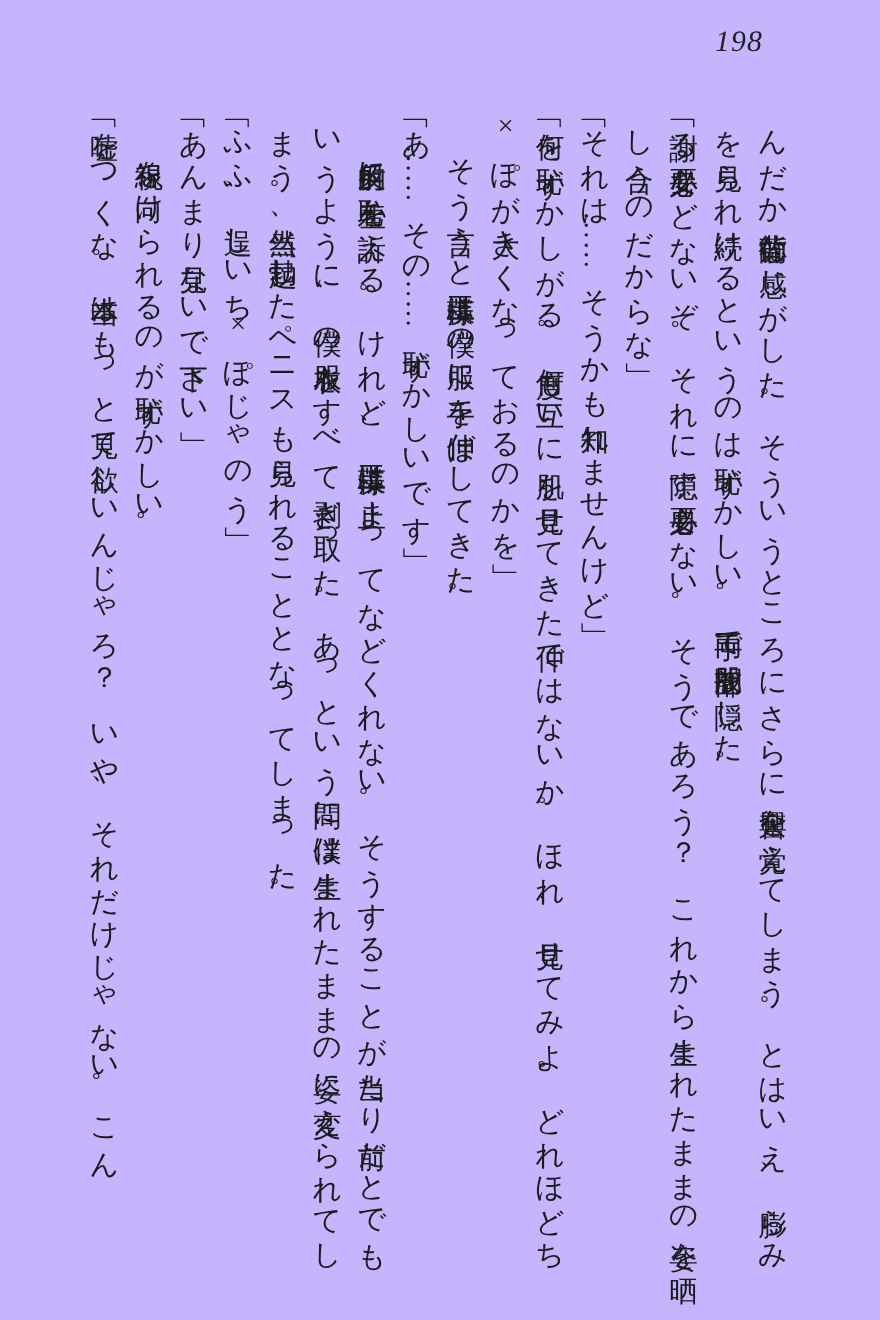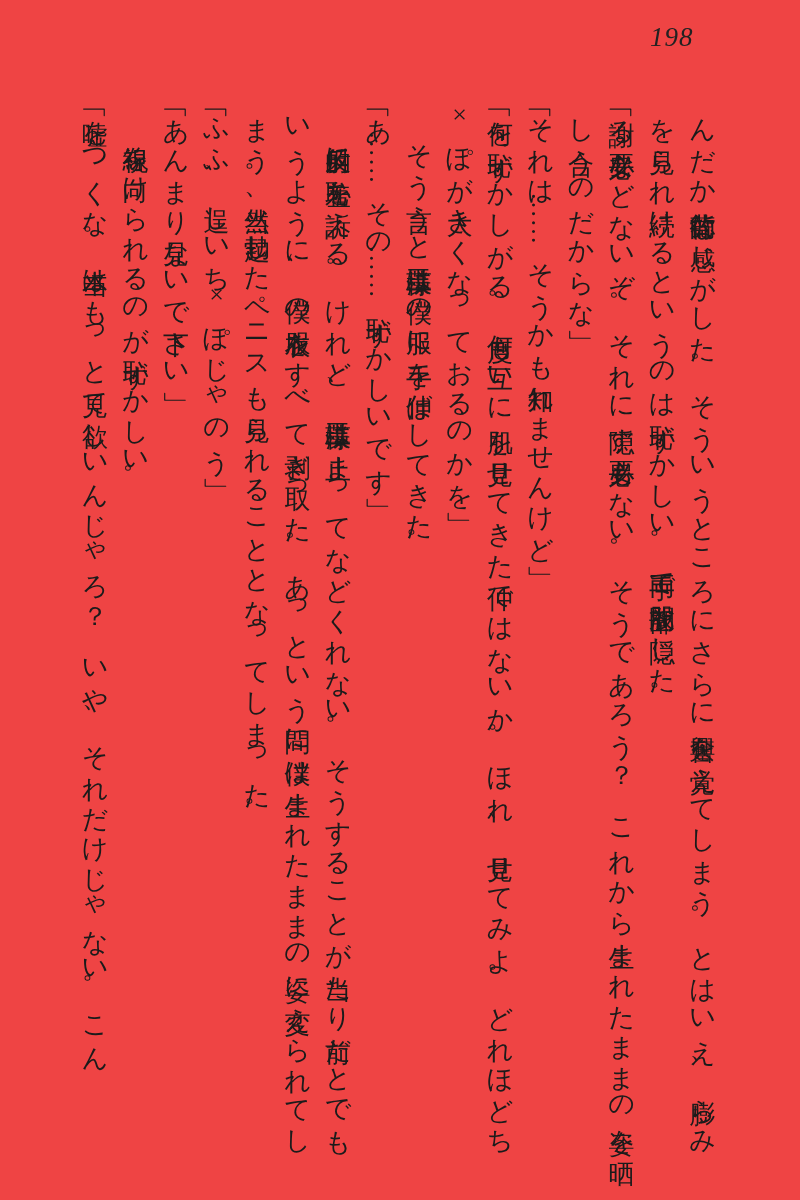--- a/index.html
+++ b/index.html
@@ -10,21 +10,21 @@
     width: 800px;
     height: 1200px;
     position: relative;
     background: #fdfdfd;
     overflow: hidden;
     font-family: "Liberation Serif", "DejaVu Serif", serif;
   }
   .page {
     position: absolute;
     inset: 0;
-    background: #ef4444;
+    background: #c4b5fd;
   }
   .page-number {
     position: absolute;
     top: 22px;
     left: 650px;
     font-size: 27px;
     font-style: italic;
     color: #222;
     letter-spacing: 1px;
     font-family: "Liberation Serif", "DejaVu Serif", serif;

